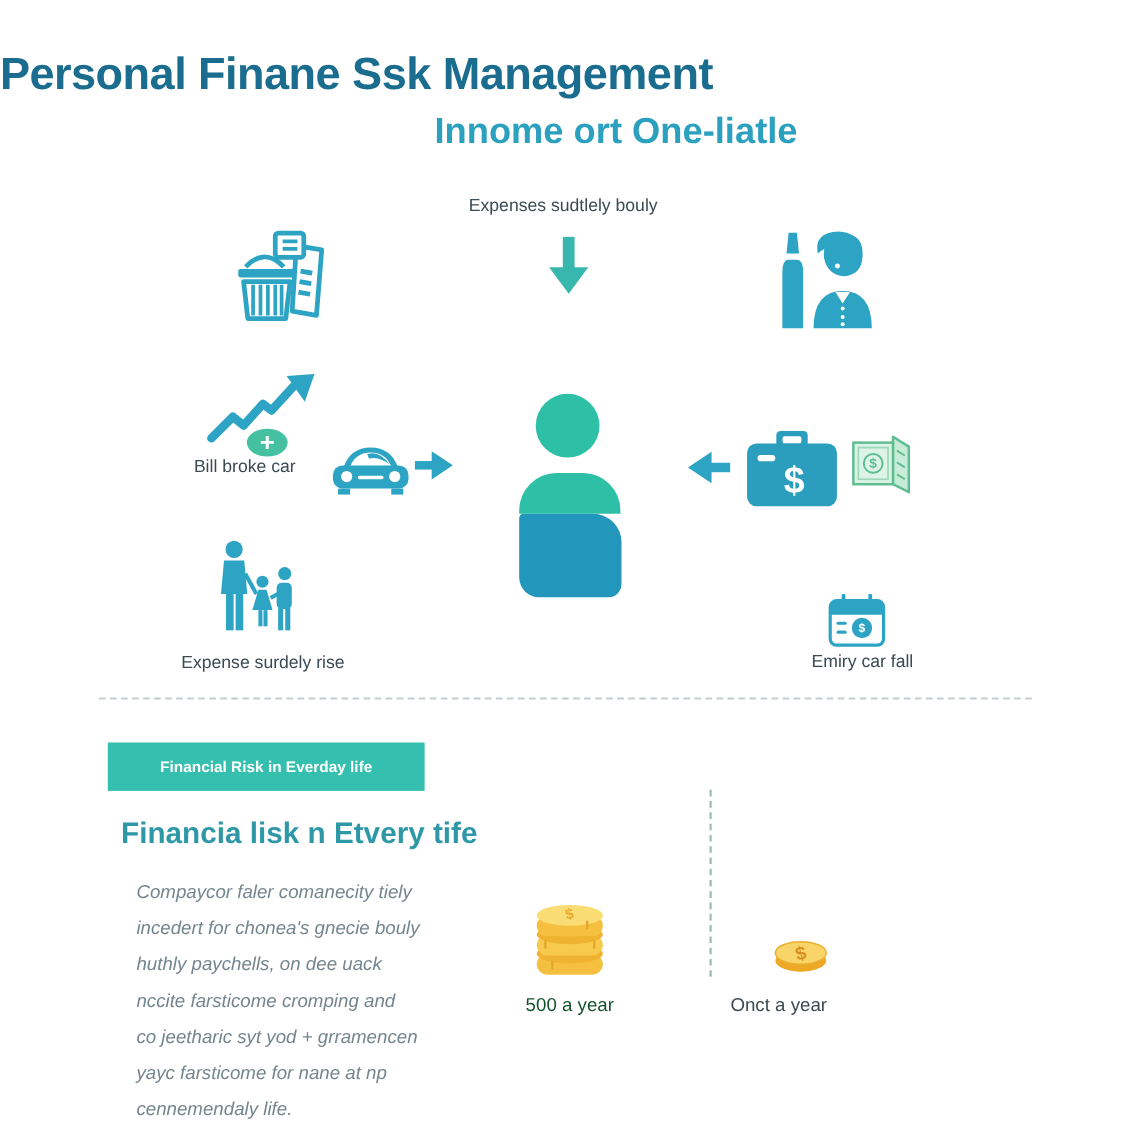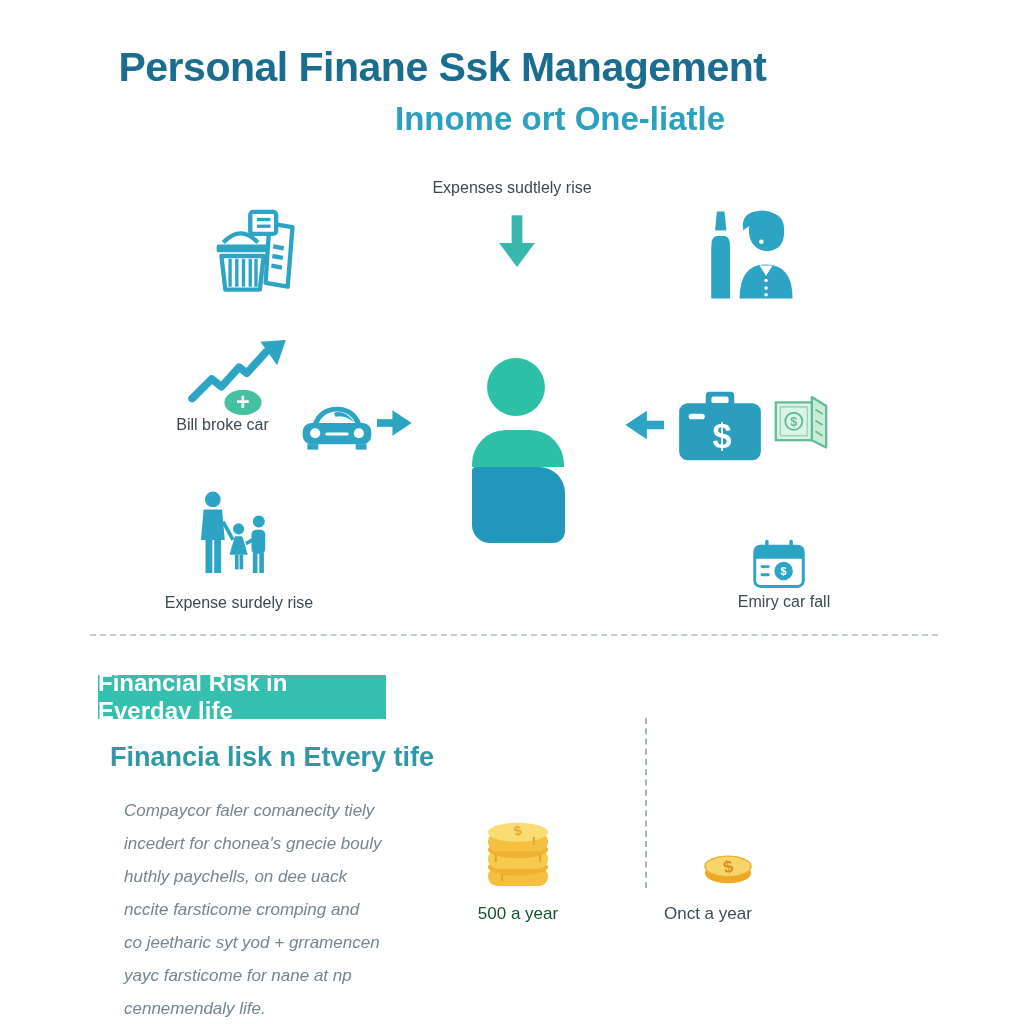--- a/index.html
+++ b/index.html
@@ -2,21 +2,21 @@
 <html><head>
 <meta charset="utf-8">
 <style>
   html,body { margin:0; padding:0; background:#ffffff; }
   #canvas {
     position:relative; width:1024px; height:1024px; background:#ffffff;
     font-family:"Liberation Sans", sans-serif; overflow:hidden;
   }
   .abs { position:absolute; }
   .title {
-    top:44px; left:0; width:885px; text-align:center;
+    top:44px; left:0; width:885px; text-align:left;
     font-size:41px; font-weight:bold; color:#1a6d8e; letter-spacing:-0.5px;
   }
   .subtitle {
     top:100px; left:96px; width:928px; text-align:center;
     font-size:33px; font-weight:bold; color:#2ba0bf;
   }
   .flow-label { font-size:16px; color:#3b4a52; text-align:center; }
   .top-label { top:179px; left:0; width:1024px; }
   .growth-label { top:416px; left:140px; width:165px; }
   .family-label { top:594px; left:148px; width:182px; }
@@ -36,39 +36,39 @@
 
   .person-head { top:358px; left:487px; width:58px; height:58px; border-radius:50%; background:#2ec0a6; }
   .person-shoulders { top:430px; left:472px; width:92px; height:37px; border-radius:34px 34px 0 0; background:#2ec0a6; }
   .person-body { top:467px; left:472px; width:93px; height:76px; border-radius:4px 26px 12px 18px; background:#2396bb; }
 
   .h-divider { top:634px; left:90px; width:848px; height:0; border-top:2px dashed #c3ccd1; }
   .v-divider { top:718px; left:645px; width:0; height:170px; border-left:2px dashed #9fb9b4; }
 
   .banner {
     top:675px; left:98px; width:288px; height:44px; background:#35bfae;
-    color:#ffffff; font-size:24px; font-weight:bold;
+    color:#ffffff; font-size:14px; font-weight:bold;
     display:flex; align-items:center; justify-content:center;
   }
   .section-heading { top:742px; left:110px; font-size:27px; color:#2e98a6;font-weight:bold; }
   .paragraph { top:794px; left:124px; width:280px; font-size:17px; color:#75858e; line-height:33px;font-style:italic; }
   .coin-stack { top:810px; left:478px; }
   .coin-stack-label { top:904px; left:452px; width:132px; font-size:17px; color:#14532d; text-align:center; }
   .single-coin { top:843px; left:694px; }
   .single-coin-label { top:904px; left:664px; width:134px; font-size:17px; color:#3b4a52; text-align:left; }
 </style>
 </head>
 <body>
 
 <div id="canvas">
 
   <div class="abs title">Personal Finane Ssk Management</div>
   <div class="abs subtitle">Innome ort One-liatle</div>
 
-  <div class="abs flow-label top-label">Expenses sudtlely rise</div>
+  <div class="abs flow-label top-label">Expenses sudtlely bouly</div>
   <div class="abs down-arrow">
     <svg width="50" height="58" viewBox="0 0 56 62">
       <rect x="22" y="0" width="12" height="33" fill="#38b7ae"></rect>
       <polygon points="8,31 48,31 28,58" fill="#38b7ae"></polygon>
     </svg>
   </div>
 
   <div class="abs bank-icon">
     <svg width="96" height="96" viewBox="0 0 100 100">
       <g stroke="#2da4c4" stroke-width="4.5" fill="none" stroke-linejoin="round">

